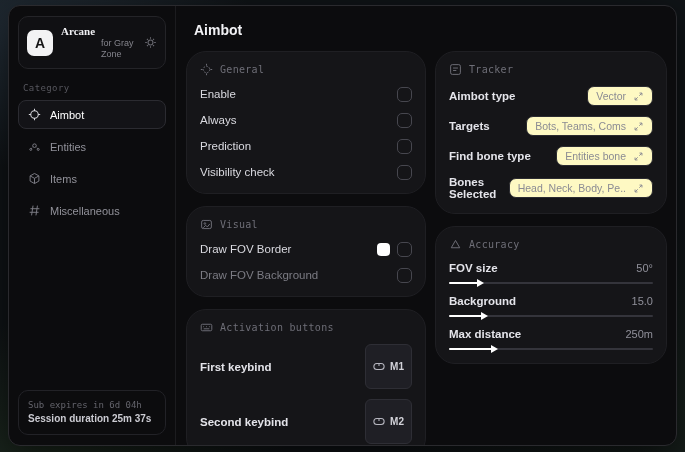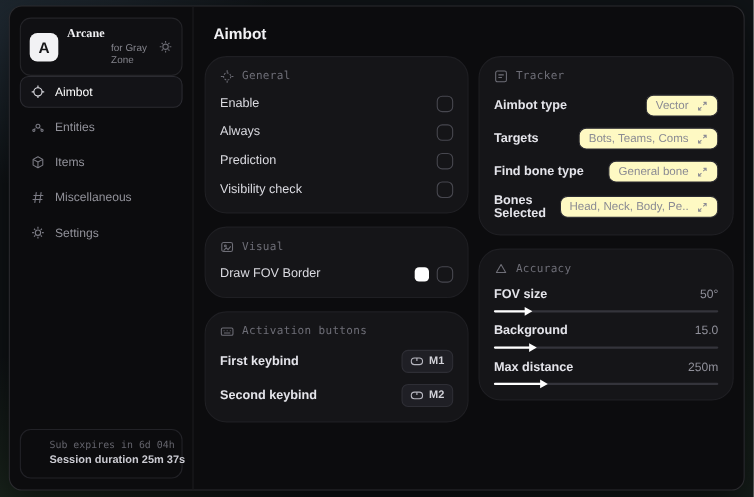--- a/index.html
+++ b/index.html
@@ -26,41 +26,41 @@
   .brand-name { color:#f0f0f3; font-size:11px; font-weight:700; line-height:13px;font-family:Liberation Serif, serif; }
   .brand-sub { color:#84848c; font-size:9px; line-height:11px;padding-left:40px; }
   .brand-gear { color:#6a6a72; display:flex; }
   .category { font-family:"DejaVu Sans Mono", monospace; font-size:9px; color:#57575e; margin:14px 5px 7px; letter-spacing:.4px; }
   .nav { display:flex; flex-direction:column; gap:3px; }
   .nav-item { display:flex; align-items:center; gap:9px; height:29px; padding:0 9px; border-radius:8px; border:1px solid transparent; color:#92929a; font-size:11px; cursor:pointer; }
   .nav-item .nicon { display:flex; color:#7c7c85; }
   .nav-item.active { color:#ffffff; border-color:#2b2b31; background:#131317; }
   .nav-item.active .nicon { color:#d8d8de; }
   .side-spacer { flex:1; }
-  .footer-box { border:1px solid #222227; border-radius:10px; padding:8px 26px; }
+  .footer-box { border:1px solid #222227; border-radius:10px; padding:8px 9px; }
   .foot1 { font-family:"DejaVu Sans Mono", monospace; font-size:9px; color:#64646c; line-height:13px; white-space:nowrap; }
   .foot2 { font-size:10px; color:#cbcbd2; font-weight:600; line-height:14px; white-space:nowrap; }
   
   .main { flex:1; padding:13px 9px 12px 10px; display:flex; flex-direction:column; }
   .page-title { color:#f2f2f5; font-size:14px; font-weight:700; margin:3px 0 13px 8px; }
   .cols { display:flex; gap:9px; align-items:flex-start; }
   .col { display:flex; flex-direction:column; gap:12px; }
   .col-left { width:240px; flex:0 0 240px; }
   .col-right { flex:1; min-width:0; }
   .card { background:#151518; border:1px solid #1f1f23; border-radius:20px; padding:11px 13px 13px; }
   .card-head { display:flex; align-items:center; gap:7px; color:#6e6e77; font-family:"DejaVu Sans Mono", monospace; font-size:10px; letter-spacing:.3px; margin-bottom:4px; }
   .card-head .hicon { display:flex; color:#6e6e77; }
   .row { display:flex; align-items:center; justify-content:space-between; margin-top:10px; min-height:16px; }
   .row-label { color:#dadae0; font-size:11.5px; font-weight:500; }
   .row-label.dim { color:#7b7b83; }
   .row-label.strong { font-weight:600; color:#e4e4ea; }
   .row-right { display:flex; align-items:center; gap:7px; }
   .checkbox { width:15px; height:15px; border:1.5px solid #47474f; border-radius:5px; background:transparent; cursor:pointer; }
   .swatch { width:13px; height:13px; border-radius:4px; cursor:pointer; }
-  .keybadge { display:flex; align-items:center; gap:5px; background:#1f1f25; border:1px solid #2e2e35; border-radius:6px; padding:4px 7px; color:#d2d2d9; font-size:10px; font-weight:600; cursor:pointer; }
+  .keybadge { display:flex; align-items:center; gap:5px; background:#1f1f25; border:1px solid #2e2e35; border-radius:6px; padding:16px 7px; color:#d2d2d9; font-size:10px; font-weight:600; cursor:pointer; }
   .keybadge .kicon { display:flex; color:#b7b7c0; }
   .select { display:flex; align-items:center; gap:7px; background:#fef9c3; border:1px solid #2b2b31; border-radius:7px; padding:3px 8px; color:#8b8b93; font-size:10.5px; cursor:pointer; white-space:nowrap; }
   .select .sicon { display:flex; color:#8b8b93; }
   .slider-block { margin-top:11px; }
   .slider-top { display:flex; align-items:flex-end; justify-content:space-between; }
   .slider-val { color:#90909a; font-size:11px; }
   .track { position:relative; height:2px; background:#34343b; border-radius:2px; margin-top:8px; cursor:pointer; }
   .fill { position:absolute; left:0; top:0; height:2px; background:#ffffff; border-radius:2px; }
   .fill::after { content:''; position:absolute; right:-6px; top:-3.5px; width:0; height:0;
     border-left:7px solid #ffffff; border-top:4.5px solid transparent; border-bottom:4.5px solid transparent; }
@@ -79,20 +79,21 @@
           <div class="brand-sub">for Gray Zone</div>
         </div>
         <span class="brand-gear">
           <svg width="13" height="13" viewBox="0 0 16 16" fill="none" stroke="currentColor" stroke-width="1.3">
               <circle cx="8" cy="8" r="3"></circle>
               <path d="M8 1.5v2M8 12.5v2M1.5 8h2M12.5 8h2M3.6 3.6l1.3 1.3M11.1 11.1l1.3 1.3M12.4 3.6l-1.3 1.3M5 11.1l-1.4 1.3"></path>
             </svg>
         </span>
       </div>
 
+      <div class="category">Category</div>
       <nav class="nav" id="nav">
           <div class="nav-item active">
             <span class="nicon">
               <svg width="13" height="13" viewBox="0 0 16 16" fill="none" stroke="currentColor" stroke-width="1.3">
                 <circle cx="8" cy="8" r="4.6"></circle>
                 <path d="M8 1v2.6M8 12.4V15M1 8h2.6M12.4 8H15"></path>
               </svg>
             </span>
             <span>Aimbot</span>
           </div>
@@ -117,29 +118,20 @@
             <span>Items</span>
           </div>
           <div class="nav-item">
             <span class="nicon">
               <svg width="13" height="13" viewBox="0 0 16 16" fill="none" stroke="currentColor" stroke-width="1.2">
                 <path d="M6.2 2L4.4 14M11.6 2L9.8 14M3 5.8h11M2 10.2h11"></path>
               </svg>
             </span>
             <span>Miscellaneous</span>
           </div>
-          <div class="nav-item">
-            <span class="nicon">
-              <svg width="13" height="13" viewBox="0 0 16 16" fill="none" stroke="currentColor" stroke-width="1.3">
-                <circle cx="8" cy="8" r="3"></circle>
-                <path d="M8 1.5v2M8 12.5v2M1.5 8h2M12.5 8h2M3.6 3.6l1.3 1.3M11.1 11.1l1.3 1.3M12.4 3.6l-1.3 1.3M5 11.1l-1.4 1.3"></path>
-              </svg>
-            </span>
-            <span>Settings</span>
-          </div>
         </nav>
 
       <div class="side-spacer"></div>
 
       <div class="footer-box">
         <div class="foot1">Sub expires in 6d 04h</div>
         <div class="foot2">Session duration 25m 37s</div>
       </div>
     </aside>
 
@@ -188,20 +180,26 @@
                     <path d="M4 12l3-3 2 2 3-3.6"></path>
                   </svg>
               </span>
               <span>Visual</span>
             </div>
             <div id="visual-rows">
                 <div class="row">
                   <span class="row-label">Draw FOV Border</span>
                   <span class="row-right">
                     <span class="swatch" style="background: rgb(255, 255, 255);"></span>
+                    <span class="checkbox"></span>
+                  </span>
+                </div>
+                <div class="row">
+                  <span class="row-label dim">Draw FOV Background</span>
+                  <span class="row-right">
                     <span class="checkbox"></span>
                   </span>
                 </div>
               </div>
           </section>
 
           <section class="card">
             <div class="card-head">
               <span class="hicon">
                 <svg width="13" height="13" viewBox="0 0 16 16" fill="none" stroke="currentColor" stroke-width="1.2">
@@ -272,21 +270,21 @@
                     <span class="sicon">
                       <svg width="11" height="11" viewBox="0 0 16 16" fill="none" stroke="currentColor" stroke-width="1.4">
                         <path d="M9.5 3H13v3.5M6.5 13H3V9.5M13 3L9.2 6.8M3 13l3.8-3.8"></path>
                       </svg>
                     </span>
                   </span>
                 </div>
                 <div class="row">
                   <span class="row-label strong">Find bone type</span>
                   <span class="select">
-                    <span>General bone</span>
+                    <span>Entities bone</span>
                     <span class="sicon">
                       <svg width="11" height="11" viewBox="0 0 16 16" fill="none" stroke="currentColor" stroke-width="1.4">
                         <path d="M9.5 3H13v3.5M6.5 13H3V9.5M13 3L9.2 6.8M3 13l3.8-3.8"></path>
                       </svg>
                     </span>
                   </span>
                 </div>
                 <div class="row">
                   <span class="row-label strong">Bones Selected</span>
                   <span class="select">

